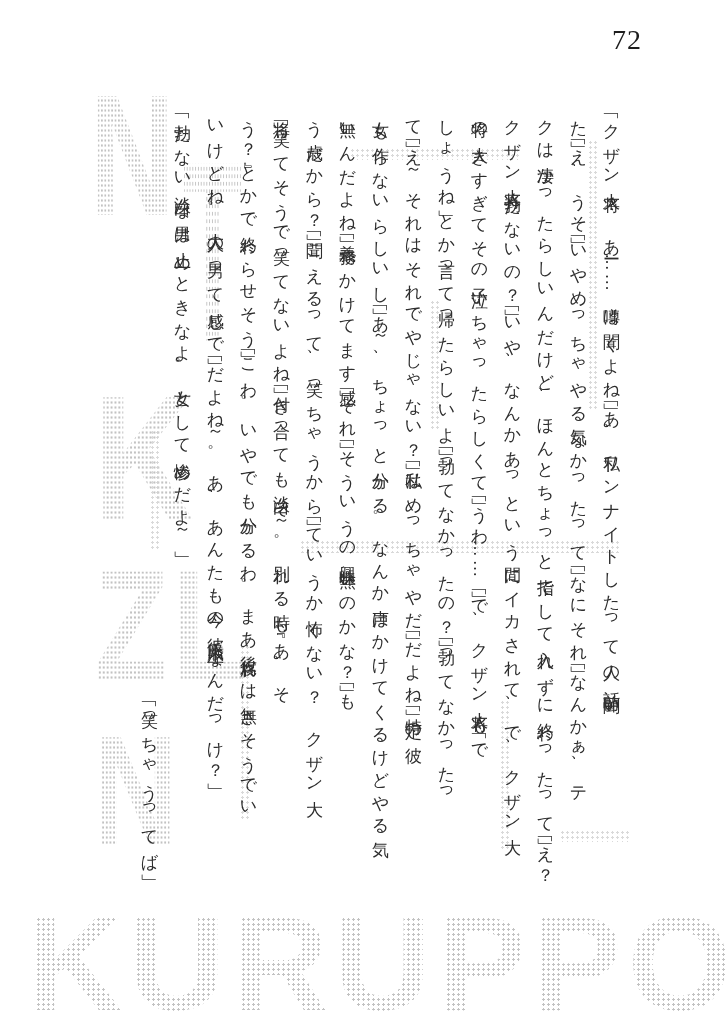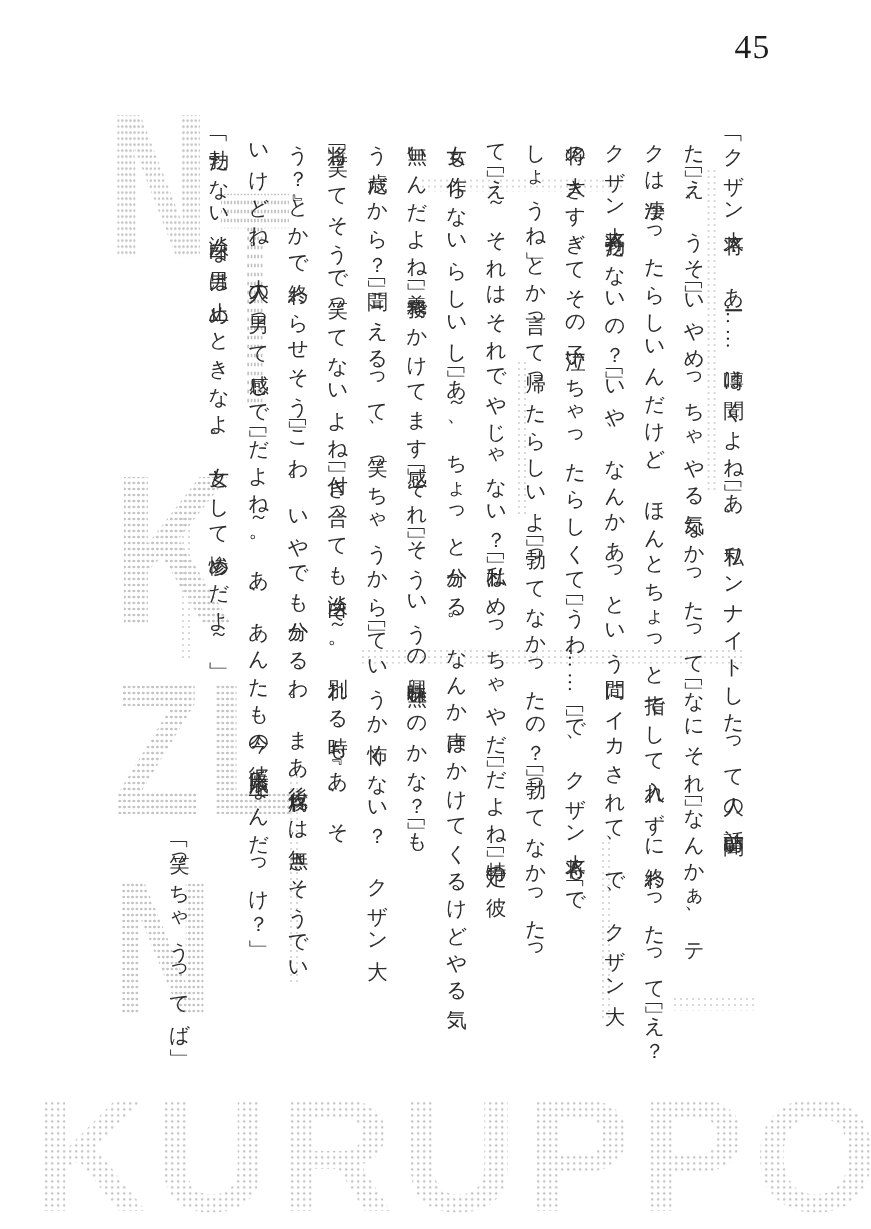--- a/index.html
+++ b/index.html
@@ -87,21 +87,21 @@
 
   <div class="frag" style="left:588px;top:140px;width:9px;height:270px;"></div>
   <div class="frag" style="left:350px;top:148px;width:170px;height:12px;"></div>
   <div class="frag" style="left:430px;top:300px;width:10px;height:130px;"></div>
   <div class="frag" style="left:300px;top:540px;width:320px;height:13px;"></div>
   <div class="frag" style="left:240px;top:640px;width:11px;height:180px;"></div>
   <div class="frag" style="left:500px;top:700px;width:10px;height:150px;"></div>
   <div class="frag" style="left:560px;top:830px;width:70px;height:12px;"></div>
   <div class="frag" style="left:150px;top:430px;width:10px;height:120px;"></div>
 
-  <div class="page-number">45</div>
+  <div class="page-number">72</div>
 
   <div class="text-block">
     <p>「クザン大将？　あー……噂は聞くよね」「あ、私ワンナイトしたって人の話前聞い</p>
     <p>た」「え、うそ」「いやめっちゃやる気なかったって」「なにそれ」「なんかぁ、テ</p>
     <p>クは凄かったらしいんだけど、ほんとちょっと指でして入れずに終わったって」「え？</p>
     <p>クザン大将勃たないの？」「いや、なんかあっという間にイカされて、で、クザン大</p>
     <p>将の大きすぎてその子泣いちゃったらしくて」「うわ……」「で、クザン大将も「で</p>
     <p>しょうね」とか言って帰ったらしいよ」「勃ってなかったの？」「勃ってなかったっ</p>
     <p>て」「え～それはそれでやじゃない？」「私はめっちゃやだ」「だよね」「特定の彼</p>
     <p>女も作らないらしいし」「あ～、ちょっと分かる。なんか声はかけてくるけどやる気</p>

